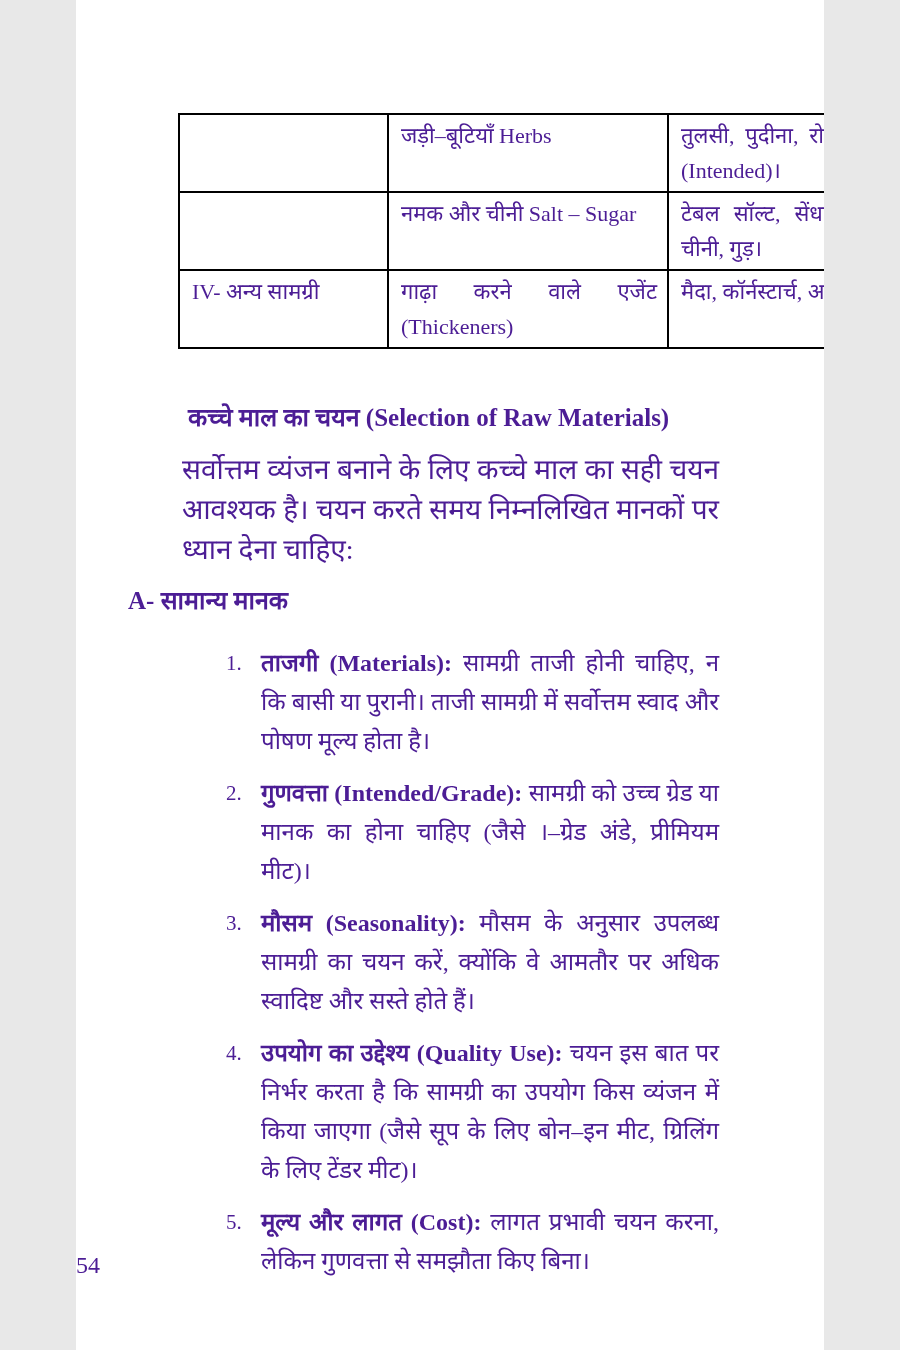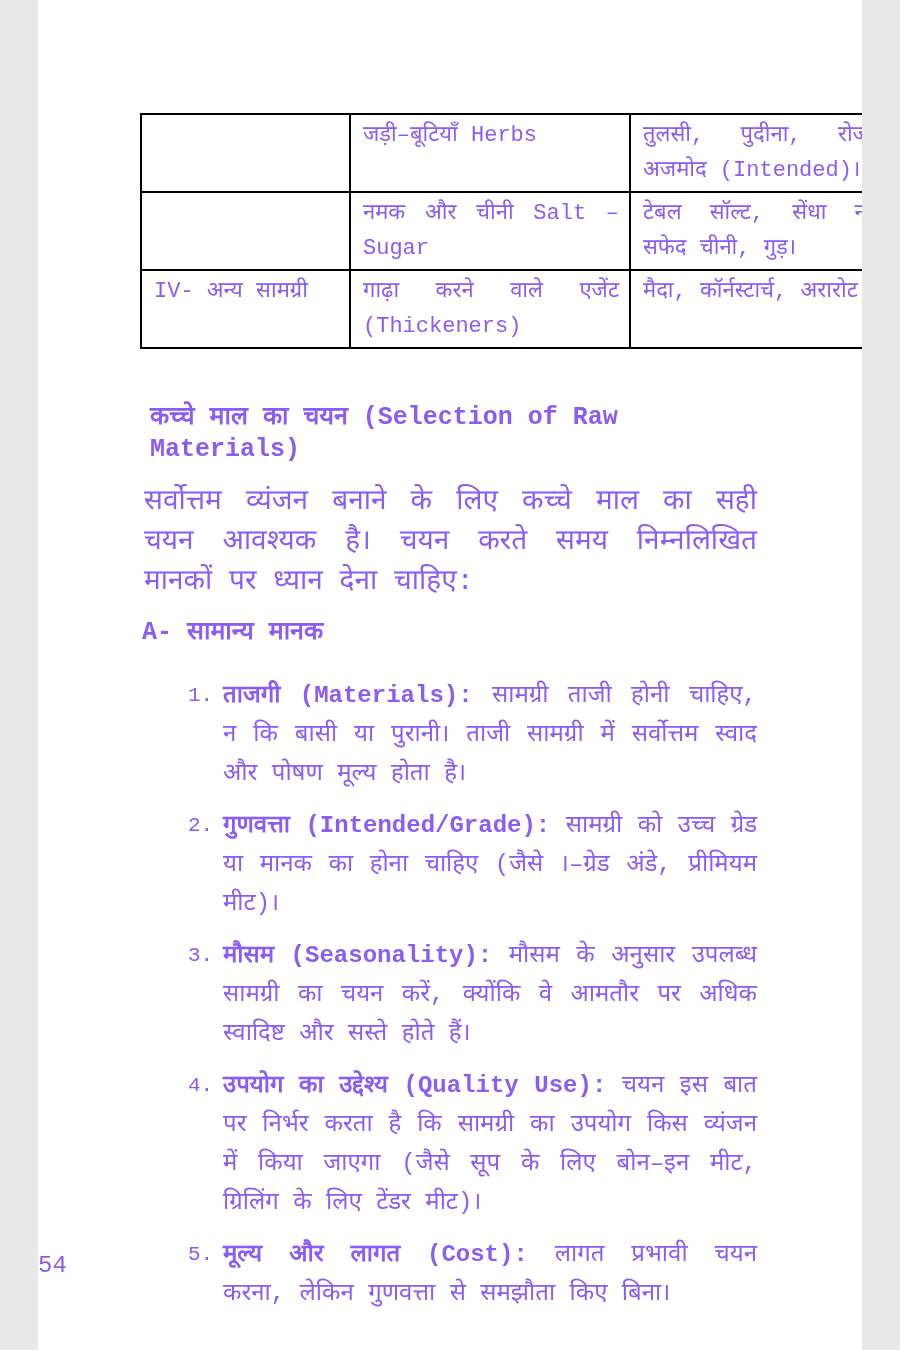--- a/index.html
+++ b/index.html
@@ -2,26 +2,26 @@
 <html><head>
 <meta charset="utf-8">
 <style>
   html, body {
     margin: 0;
     padding: 0;
     background: #e8e8e8;
   }
   .page {
     position: relative;
-    width: 824px;
+    width: 748px;
     height: 1350px;
     margin: 0 auto;
     background: #ffffff;
-    color: #8b5cf6;
-    font-family: Liberation Mono, monospace;
+    color: #4c1d95;
+    font-family: Liberation Serif, serif;
     overflow: hidden;
   }
   
   .doc-table {
     margin: 113px 0 0 102px;
     border-collapse: collapse;
     table-layout: fixed;
     width: 708px;
     font-size: 22px;
     line-height: 35px;
@@ -44,21 +44,21 @@
     font-weight: bold;
     line-height: 32px;
   }
   .intro {
     margin: 16px 105px 0 106px;
     font-size: 28px;
     line-height: 40px;
     text-align: justify;
   }
   .subheading {
-    margin: 16px 90px 0 104px;
+    margin: 16px 90px 0 52px;
     font-size: 25px;
     font-weight: bold;
     line-height: 30px;
   }
   .list {
     margin: 28px 105px 0 150px;
   }
   .li {
     display: flex;
     margin-bottom: 13px;

